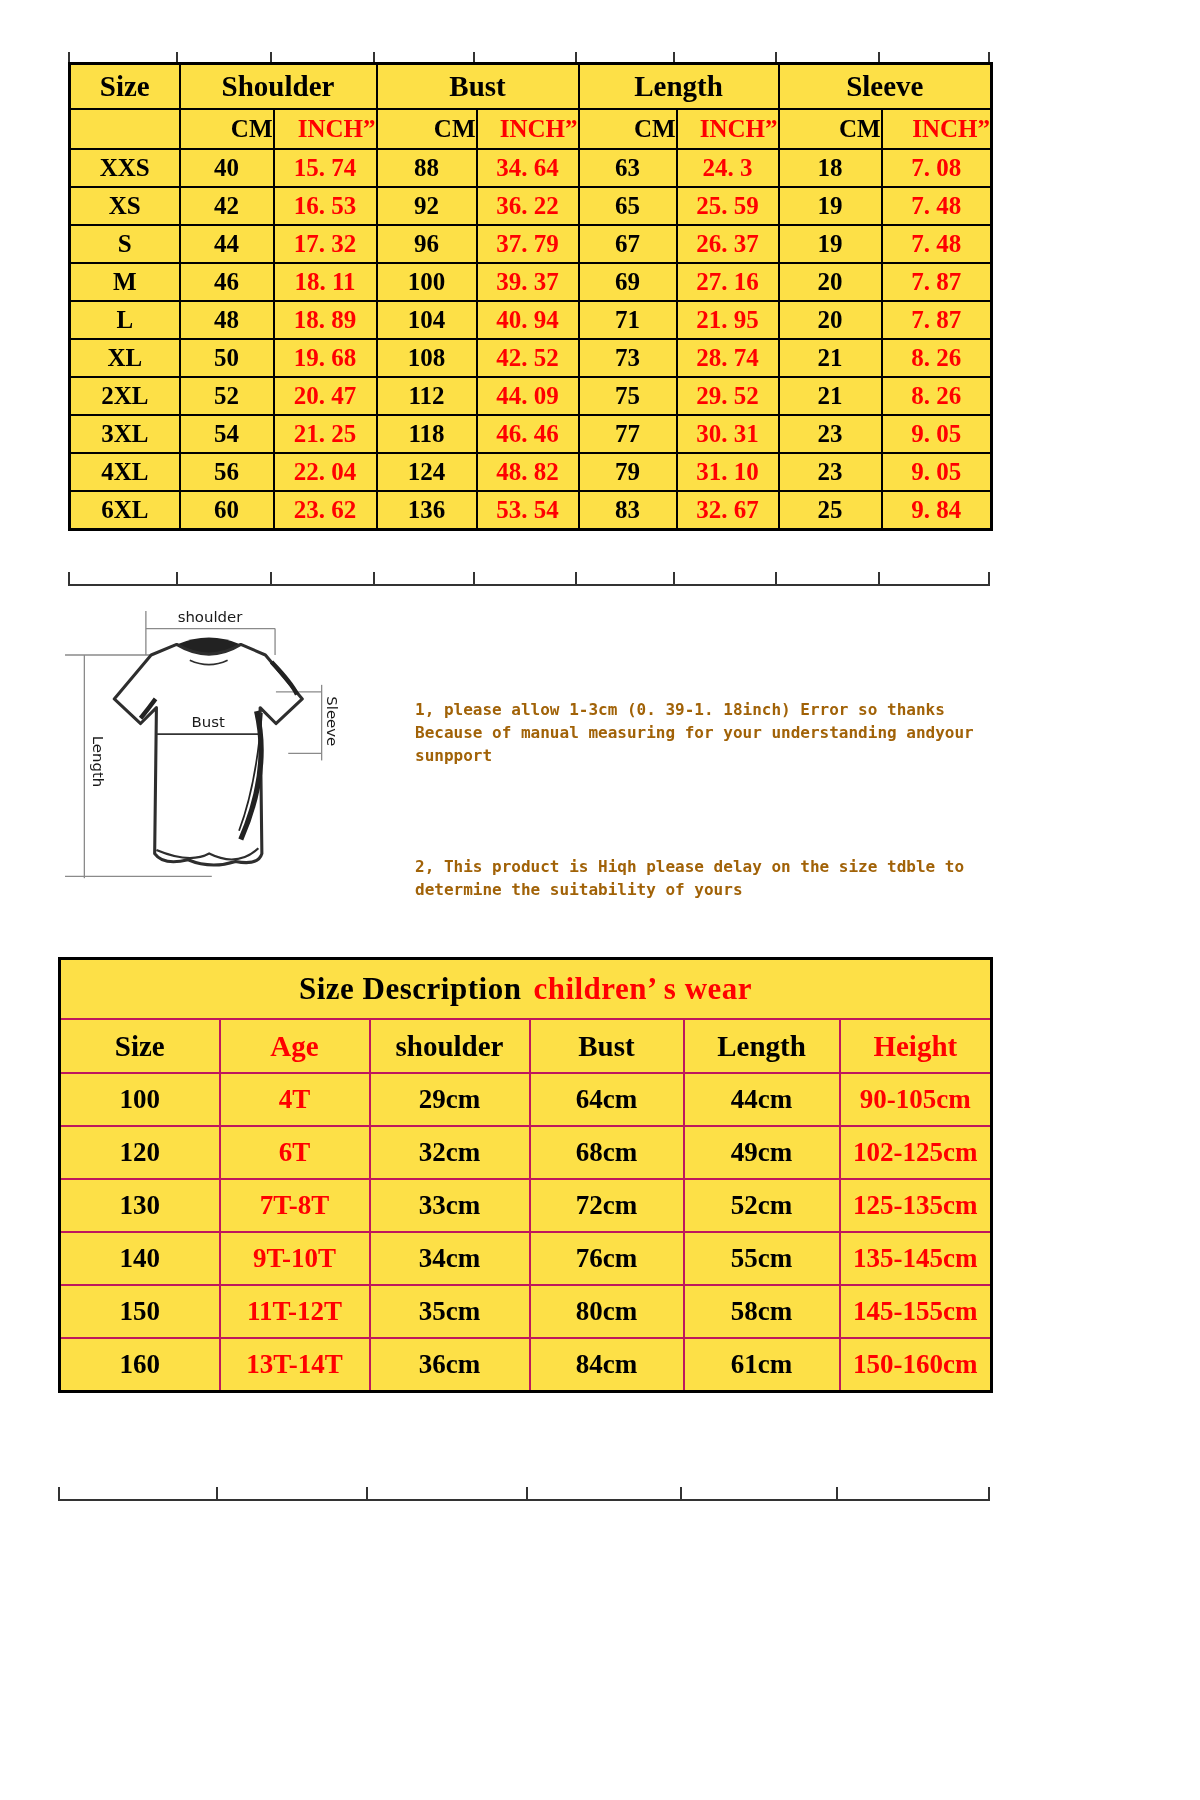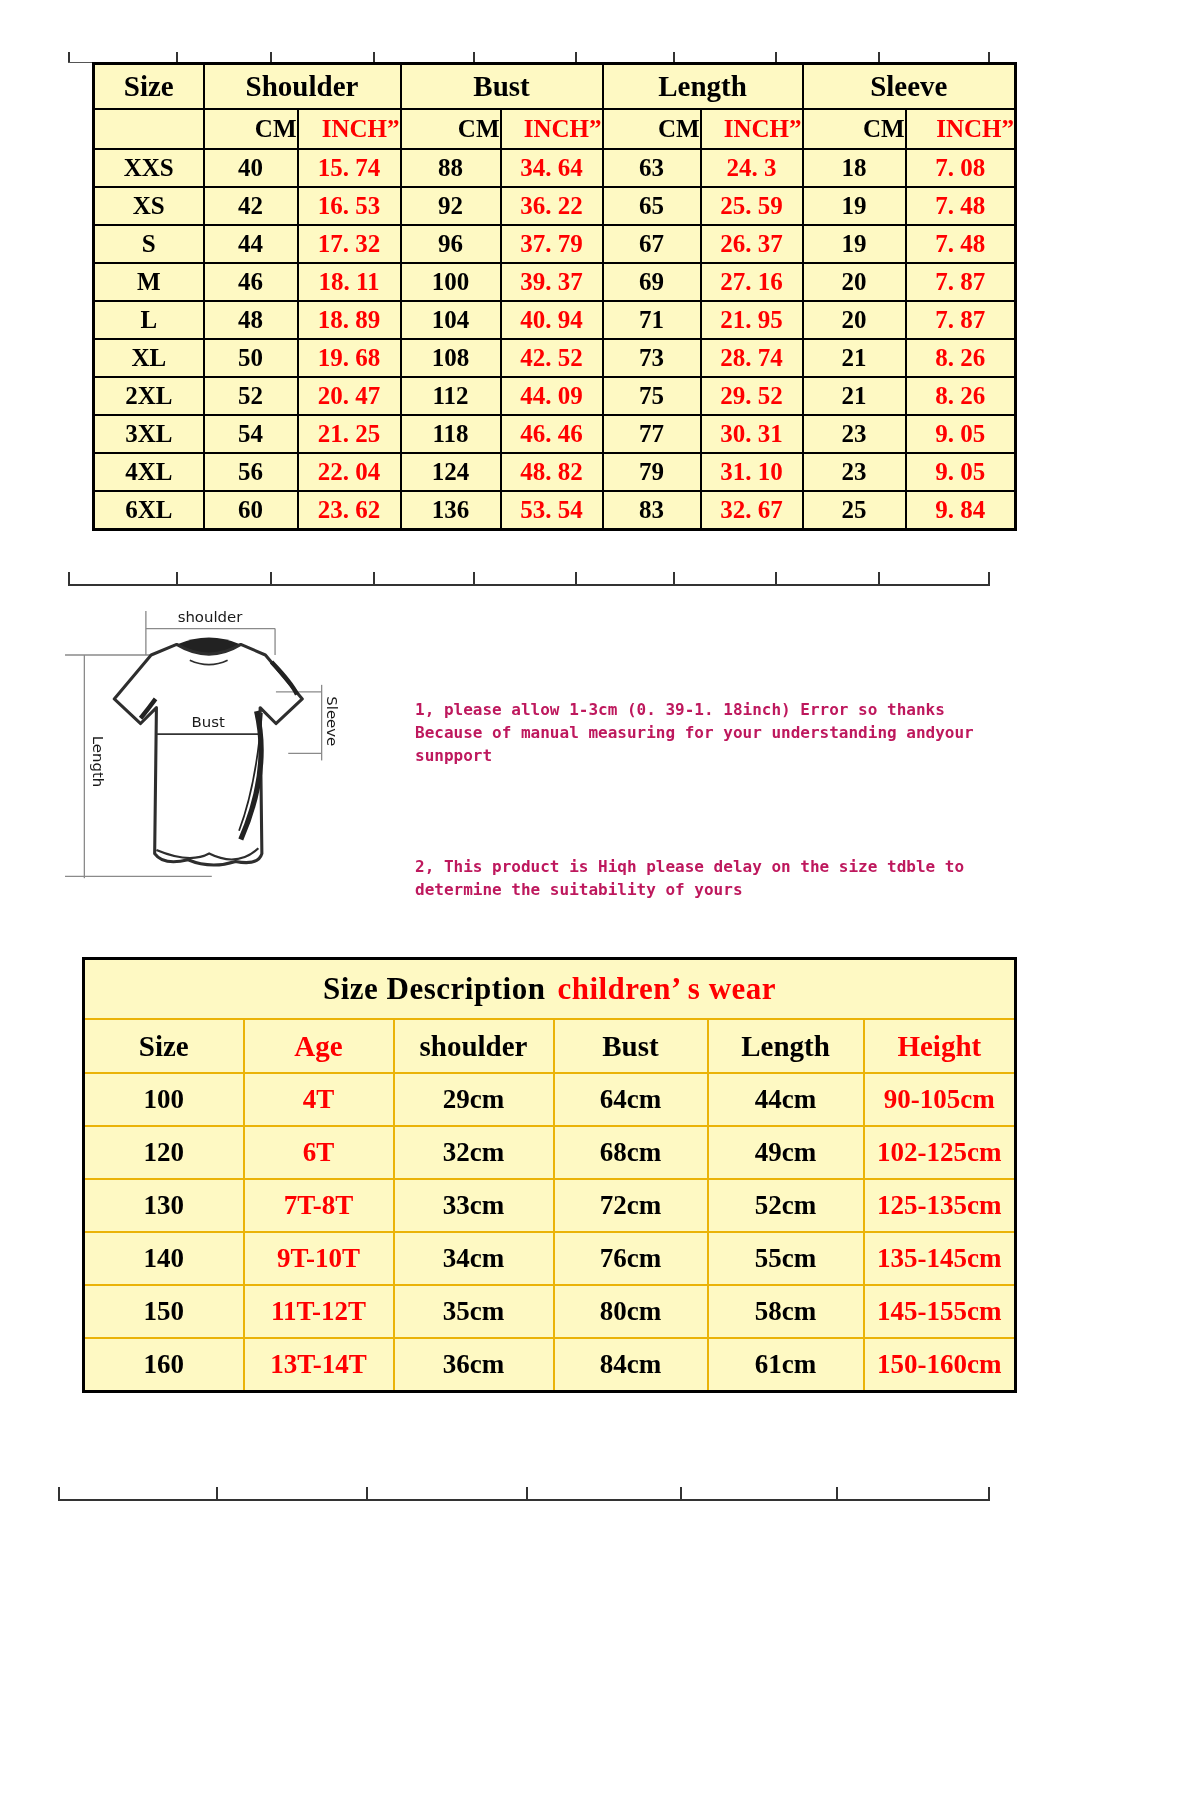--- a/index.html
+++ b/index.html
@@ -1,30 +1,30 @@
 <!DOCTYPE html>
 <html><head>
 <meta charset="utf-8">
 <style>
   html,body{margin:0;padding:0;background:#fff;}
   .page{position:relative;width:1200px;height:1800px;background:#ffffff;overflow:hidden;
         font-family:"Liberation Serif","DejaVu Serif",serif;}
 
-  table{border-collapse:collapse;table-layout:fixed;position:absolute;background:#fef9c3;margin-left:24px;}
+  table{border-collapse:collapse;table-layout:fixed;position:absolute;background:#fde047;}
   td{padding:0;text-align:center;vertical-align:middle;font-weight:700;color:#000;overflow:hidden;}
 
   
   .t1{left:68px;top:62px;width:922px;border:3px solid #000;}
   .t1 td{border:2px solid #000;font-size:25px;height:36px;}
   .t1 .h1 td{font-size:29px;height:43px;}
   .t1 .h2 td{font-size:25px;height:38px;text-align:right;}
 
   
   .t2{left:58px;top:957px;width:932px;border:3px solid #000;}
-  .t2 td{border:2px solid #eab308;font-size:27px;height:51px;}
+  .t2 td{border:2px solid #be185d;font-size:27px;height:51px;}
   .t2 .title td{height:58px;font-size:31px;letter-spacing:.5px;}
   .t2 .head td{height:52px;font-size:29px;}
   .t2 .unit td{height:40px;font-size:16px;}
   .t2 .title .tr2{margin-left:12px;}
 
   .red{color:#ff0000;}
 
   
   .stub{position:absolute;display:flex;}
   .stub span{box-sizing:border-box;border-right:2px solid #333;height:100%;}
@@ -35,21 +35,21 @@
   .w1-6{width:98px}.w1-7{width:102px}.w1-8{width:103px}.w1-9{width:110px}
   .stub-b2{left:58px;top:1487px;width:932px;height:12px;border-bottom:2px solid #333;}
   .w2-1{width:160px}.w2-2{width:150px}.w2-3{width:160px}.w2-4{width:154px}.w2-5{width:156px}.w2-6{width:152px}
 
   
   .diagram{position:absolute;left:58px;top:604px;width:290px;height:290px;}
   .diagram svg{width:100%;height:100%;}
   .dlabel{font-family:"DejaVu Sans",sans-serif;font-size:17px;fill:#1a1a1a;}
 
   
-  .note{position:absolute;left:415px;width:585px;color:#be185d;white-space:pre-line;
+  .note{position:absolute;left:415px;width:585px;color:#a16207;white-space:pre-line;
         font-family:"DejaVu Sans Mono",monospace;font-weight:700;font-size:16px;line-height:23px;}
   .note1{top:698px;}
   .note2{top:855px;}
 </style>
 </head>
 <body>
 
 <div class="page">
 
   <div class="stub stub-t1">

